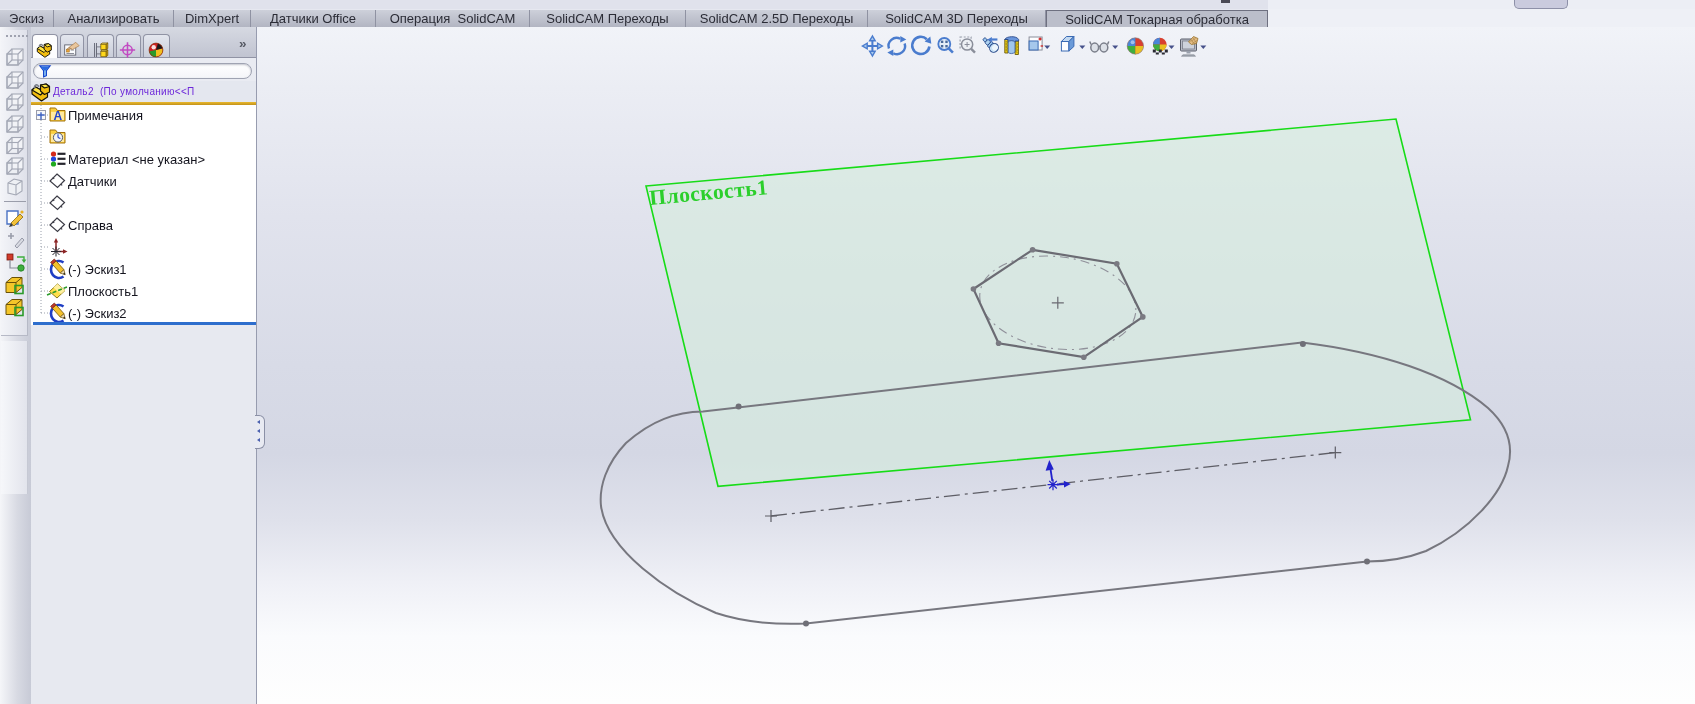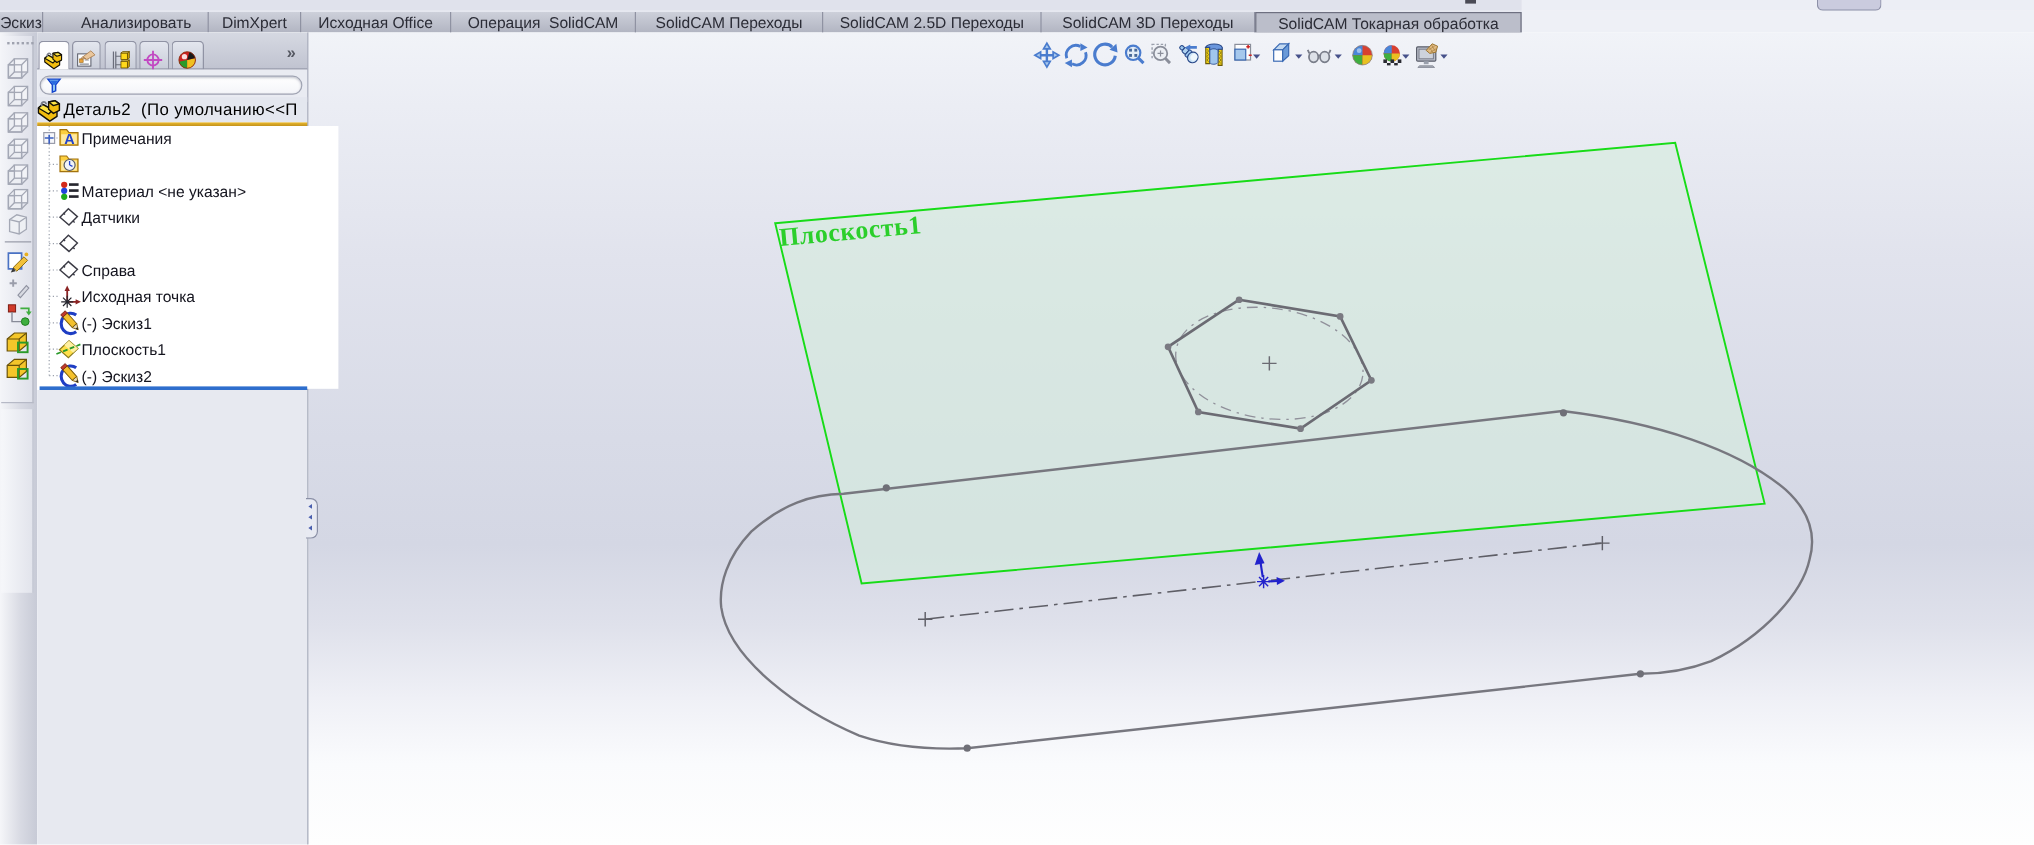--- a/index.html
+++ b/index.html
@@ -23,45 +23,45 @@
 #lwell2{left:1px;top:314px;width:27px;height:153px;background:linear-gradient(90deg,#f6f7fa,#e2e4ec);border-right:1px solid #c6c9d4}
 
 #fm{left:31px;top:27px;width:226px;height:677px;background:#fff;border-right:1px solid #979caf}
 #fmtabbar{left:0;top:0;width:225px;height:31px;background:linear-gradient(#d6d9e2,#c0c3d0)}
 .fmtab{position:absolute;top:7px;height:24px;background:linear-gradient(#e3e6ee,#c8ccd8);border:1px solid #9093a4;border-bottom:none;border-radius:4px 4px 0 0}
 .fmtab.sel{background:#fdfdfe}
 #fmtabline{left:0;top:30px;width:225px;height:1px;background:#9093a4}
 #chev{left:208px;top:9px;width:16px;height:16px;color:#565963;font-size:13.5px;font-weight:bold}
 #filterzone{left:0;top:31px;width:225px;height:27px;background:#e9ebf2}
 #filterbox{left:2px;top:36px;width:219px;height:16px;background:linear-gradient(#ffffff,#f4f5f9);border:1px solid #9fa3b2;border-radius:8px;box-shadow:inset 0 1px 2px rgba(120,125,145,0.45)}
-#hdr{left:0;top:54px;width:225px;height:21px;background:#e4e7ef;font-size:14px;color:#000000;line-height:21px;white-space:nowrap;overflow:hidden}
+#hdr{left:0;top:54px;width:225px;height:21px;background:#e4e7ef;font-size:10px;color:#6d28d9;line-height:21px;white-space:nowrap;overflow:hidden}
 #goldline{left:0;top:75px;width:225px;height:3px;background:linear-gradient(#eab92d,#c2921c)}
-#tree{left:0;top:78px;width:251px;height:219px;background:#fff}
+#tree{left:0;top:78px;width:225px;height:219px;background:#fff}
 .row{position:absolute;left:0;width:225px;height:22px;font-size:13px;color:#14141e;line-height:22px;white-space:nowrap}
 .row span{position:absolute;left:37px}
 #blueline{left:2px;top:295px;width:223px;height:3px;background:#2e6ecd}
 #fmlower{left:0;top:298px;width:225px;height:379px;background:#e7e9f0}
 
 #sph{left:255px;top:415px;width:10px;height:34px;background:#e8eaf2;border:1px solid #8b90a6;border-left:none;border-radius:0 6px 6px 0}
 .tri{position:absolute;width:0;height:0;border-top:2.5px solid transparent;border-bottom:2.5px solid transparent;border-right:3.5px solid #4a5fae}
 
 #geo{left:257px;top:27px;width:1438px;height:677px}
 </style></head>
 <body>
 <div id="root">
   <div class="abs" id="topstrip"></div>
   <div class="abs" id="topstripL"></div>
   <div class="abs" id="topbtn"></div>
   <div class="abs" id="topmark"></div>
   <div class="abs" id="tabrow">
     <div class="abs" id="tabrowgrey">
-      <div class="tab" style="left:0;width:36px">Эскиз</div>
+      <div class="tab" style="left:0;width:54px">Эскиз</div>
       <div class="tab" style="left:54px;width:120px">Анализировать</div>
       <div class="tab" style="left:174px;width:77px">DimXpert</div>
-      <div class="tab" style="left:251px;width:125px">Исходная Office</div>
+      <div class="tab" style="left:251px;width:125px">Датчики Office</div>
       <div class="tab" style="left:376px;width:154px">Операция&nbsp; SolidCAM</div>
       <div class="tab" style="left:530px;width:156px">SolidCAM Переходы</div>
       <div class="tab" style="left:686px;width:182px">SolidCAM 2.5D Переходы</div>
       <div class="tab" style="left:868px;width:178px">SolidCAM 3D Переходы</div>
       <div class="tab sel" style="left:1046px;width:222px">SolidCAM Токарная обработка</div>
     </div>
   </div>
   <div class="abs" id="canvas"></div>
   <div class="abs" id="lstrip">
     <div class="abs" id="lwell"></div>
@@ -144,23 +144,20 @@
         </div>
       <div class="row" style="top:44px">
           <span>Материал &lt;не указан&gt;</span>
         </div>
       <div class="row" style="top:66px">
           <span>Датчики</span>
         </div>
       <div class="row" style="top:110px">
           <span>Справа</span>
         </div>
-      <div class="row" style="top:132px">
-          <span>Исходная точка</span>
-        </div>
       <div class="row" style="top:154px">
           <span>(-) Эскиз1</span>
         </div>
       <div class="row" style="top:176px">
           <span>Плоскость1</span>
         </div>
       <div class="row" style="top:198px">
           <span>(-) Эскиз2</span>
         </div>
     </div>

